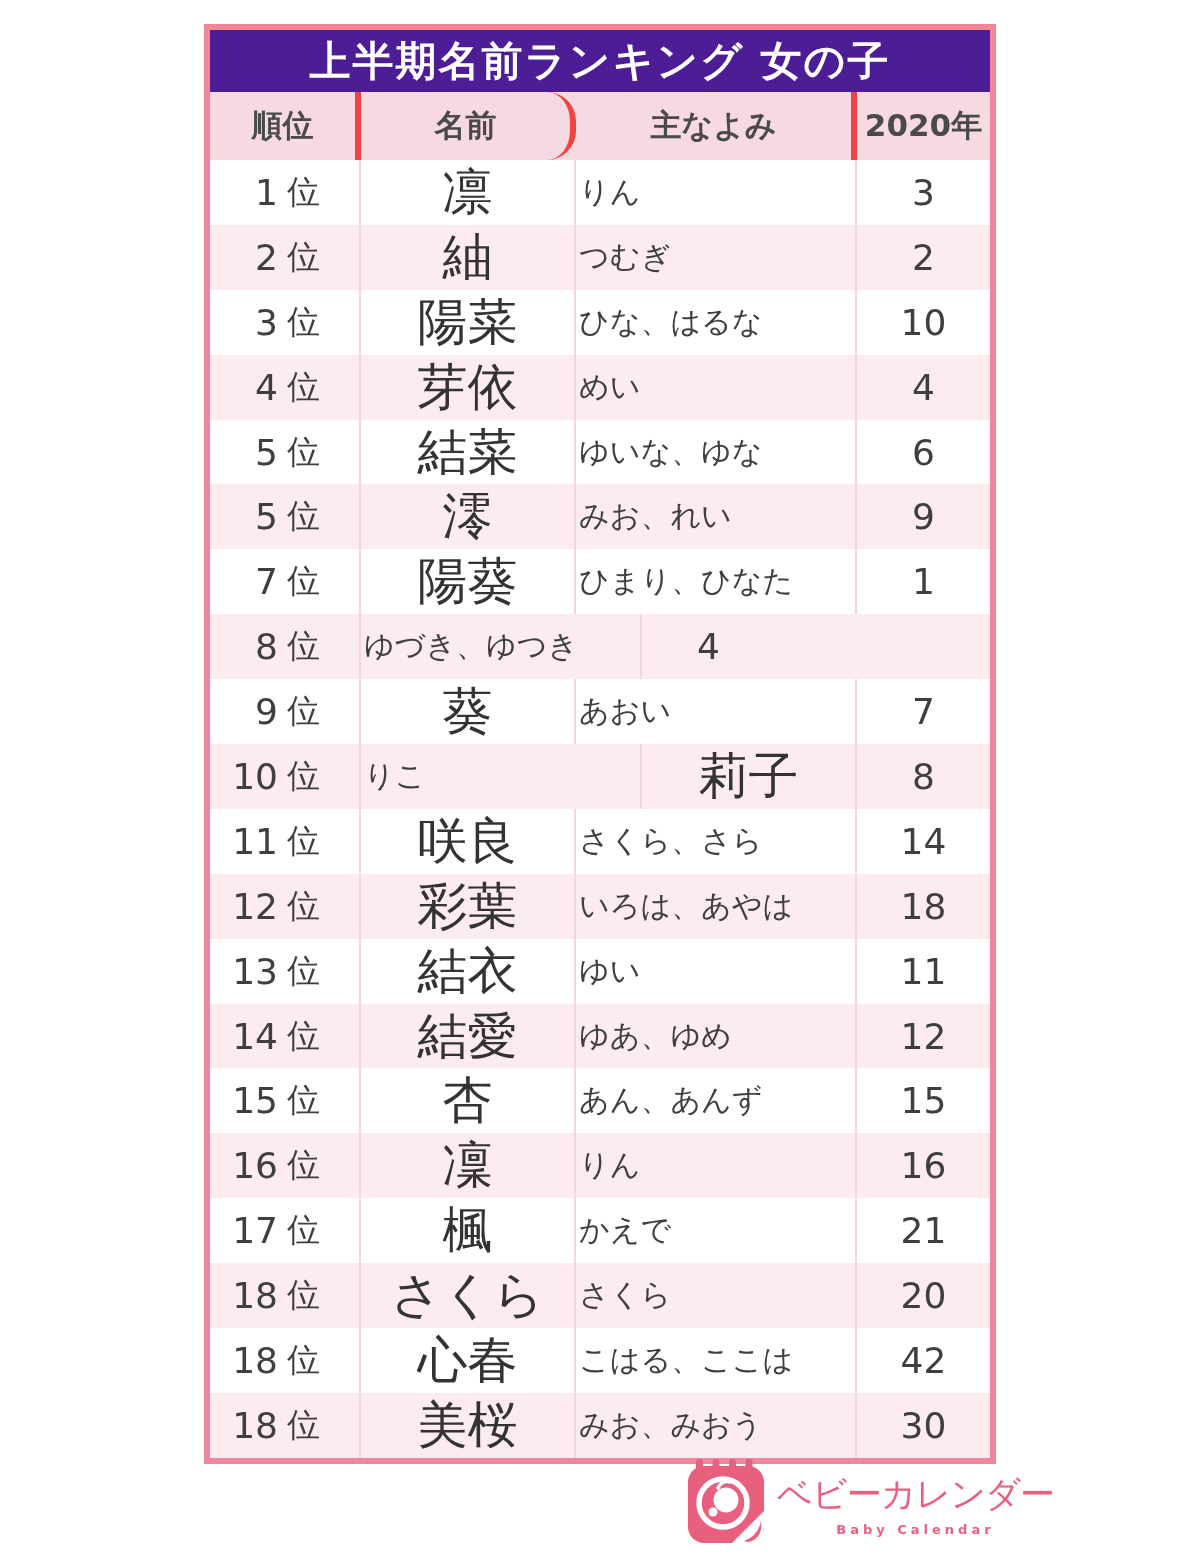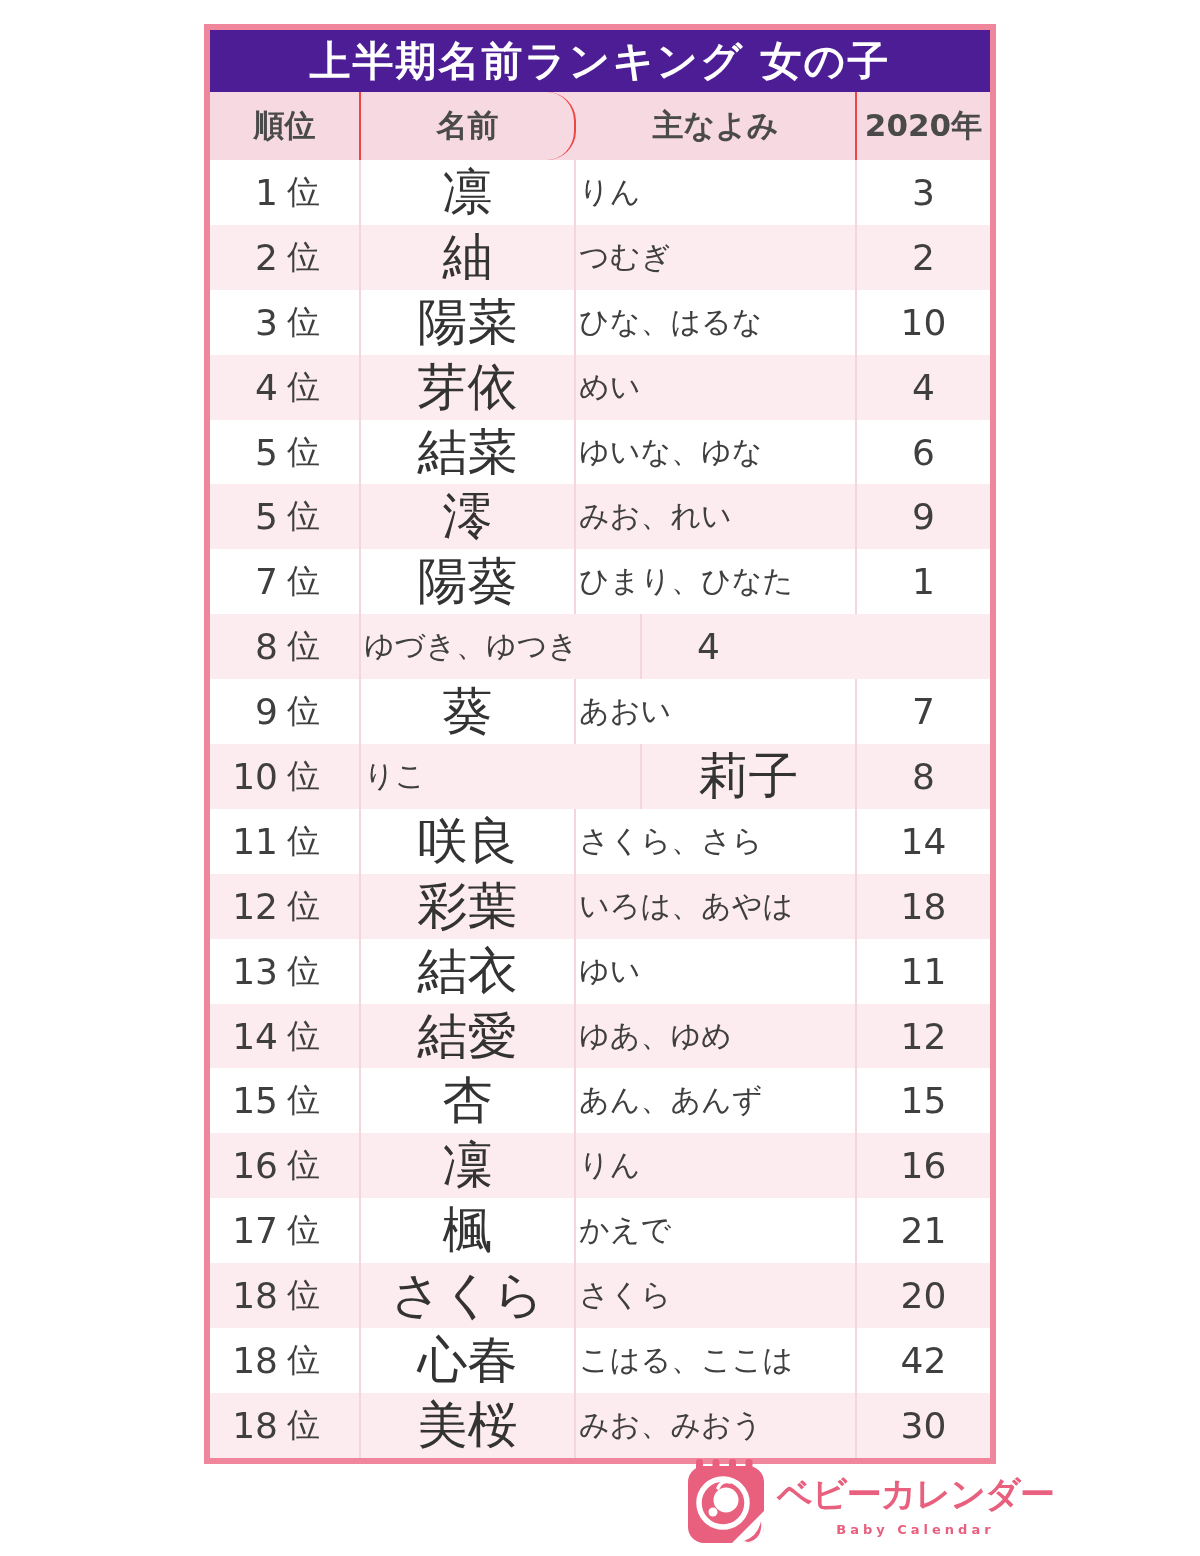--- a/index.html
+++ b/index.html
@@ -35,21 +35,21 @@
     white-space: nowrap;
   }
   .col-header { display: flex; height: 68px; background: #f6d9e1; }
   .hcell {
     display: flex;
     align-items: center;
     justify-content: center;
     font-weight: bold;
     font-size: 31px;
     color: #4a4a4a;
-    border-right: 2px solid #ef4444;
+    border-right: 6px solid #ef4444;
   }
   .hcell:last-child { border-right: none; border-radius: 17px; }
   .hcell.c1 { width: 151px; }
   .hcell.c2 { width: 215px; border-radius: 29px; }
   .hcell.c3 { width: 281px; }
   .hcell.c4 { width: 133px; }
 
   .row { display: flex; height: 64.9px; background: #ffffff; }
   .row.alt { background: #fcebef; }
   .cell {
@@ -84,21 +84,21 @@
   .logo-icon { width: 76px; height: 84px; display: block; }
   .logo-text {
     display: flex;
     flex-direction: column;
     align-items: center;
     margin-left: 13px;
     margin-top: 12px;
   }
   .brand {
     font-size: 35px;
-    font-weight: bold;
+    font-weight: normal;
     color: #e8607e;
     letter-spacing: -1px;
     white-space: nowrap;
   }
   .subtitle {
     font-size: 13px;
     font-weight: bold;
     color: #e8607e;
     letter-spacing: 4px;
     margin-top: 4px;

